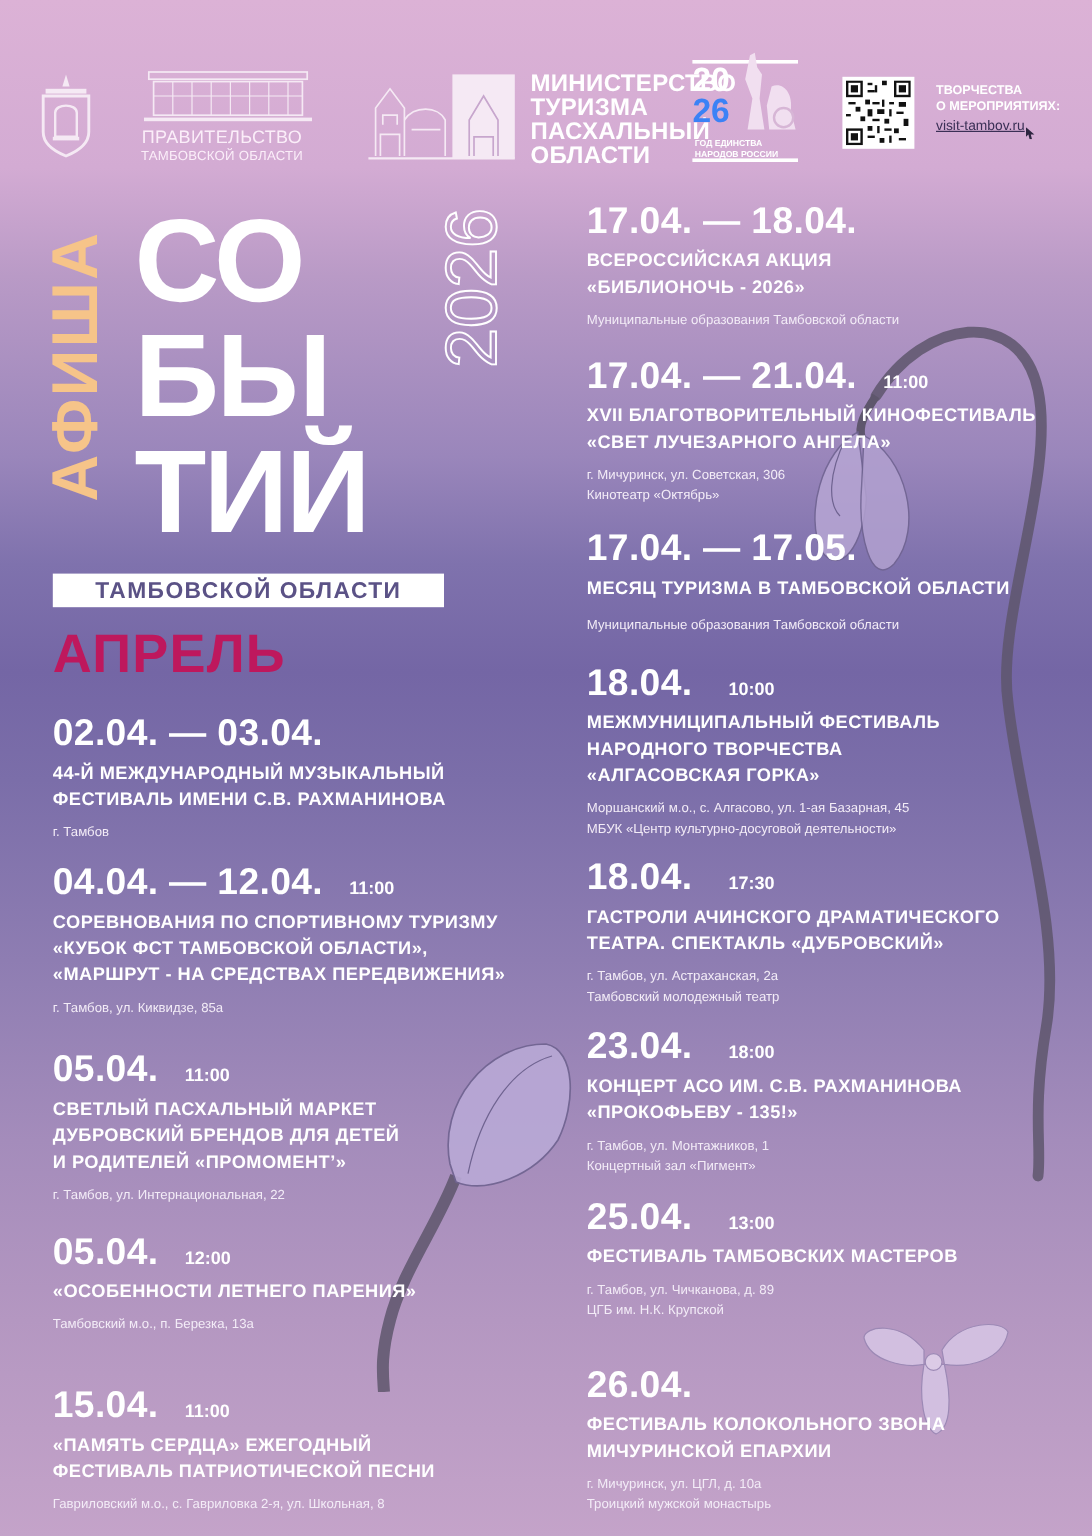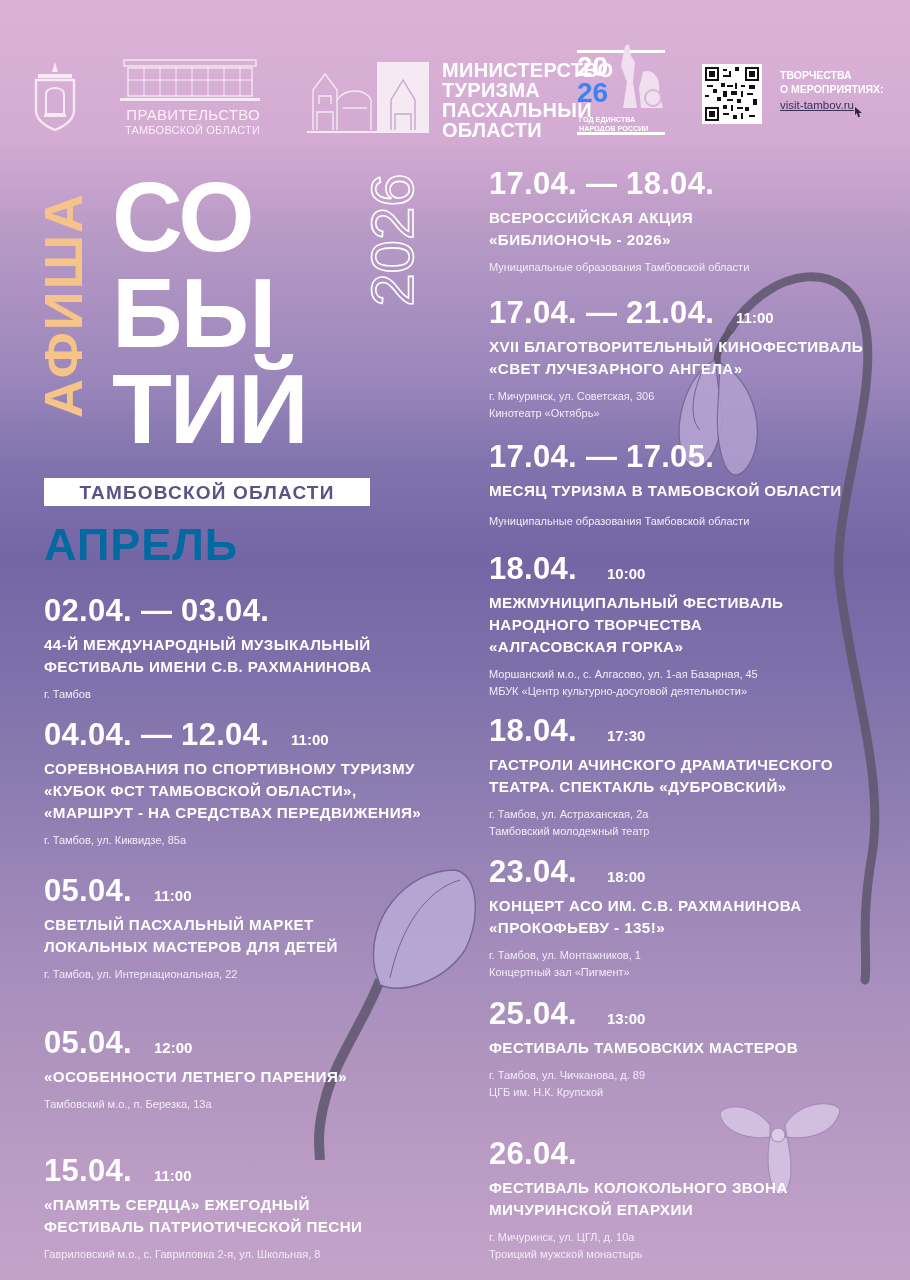--- a/index.html
+++ b/index.html
@@ -11,21 +11,21 @@
     background: linear-gradient(180deg,
       #dcb2d6 0px, #d3abd3 140px, #b99ac6 230px,
       #9a86bb 380px, #7f72ad 470px, #7466a5 560px,
       #7b6ea9 650px, #8e7db2 800px, #a48cbb 950px,
       #b497c1 1100px, #c4a3c9 1280px);
   }
   .abs { position: absolute; }
 
   
   .logo-svg { position: absolute; }
-  .gov-text { position: absolute; left: 110px; top: 106px; width: 150px; text-align: right; color: #fbeef9; }
+  .gov-text { position: absolute; left: 110px; top: 106px; width: 150px; text-align: center; color: #fbeef9; }
   .gov-text .l1 { font-size: 15px; letter-spacing: 0.3px; }
   .gov-text .l2 { font-size: 11px; letter-spacing: 0.2px; margin-top: 1px; }
   .ministry { position: absolute; left: 442px; top: 60px; font-weight: bold; font-size: 20px; line-height: 20px; letter-spacing: 0.3px; color: #ffffff; }
   .year-logo { position: absolute; left: 577px; top: 42px; width: 92px; height: 96px; text-align: right; }
   .year-caption { position: absolute; left: 579px; top: 115px; font-size: 7.2px; font-weight: bold; line-height: 9px; color: #fff; }
   .qr { position: absolute; left: 702px; top: 64px; width: 60px; height: 60px; background: #fff; padding: 3px; }
   .more { position: absolute; left: 780px; top: 68px; font-size: 10.5px; font-weight: bold; line-height: 14px; color: #fff; }
   .more .link { font-weight: normal; font-size: 11.5px; color: #3a2f55; text-decoration: underline; margin-top: 2px; display: inline-block; }
 
   
@@ -40,21 +40,21 @@
     position: absolute; left: 370px; top: 325px;
     transform-origin: 0 0; transform: rotate(-90deg);
     font-size: 60px; font-weight: normal; color: transparent;
     -webkit-text-stroke: 1.6px #ffffff; width: 170px; text-align: center; line-height: 46px;
   }
   .region-box {
     position: absolute; left: 44px; top: 478px; width: 326px; height: 28px;
     background: #ffffff; color: #5b5286; font-weight: bold; font-size: 19px; letter-spacing: 1.2px;
     text-align: center; line-height: 29px;
   }
-  .month { position: absolute; left: 44px; top: 520px; font-size: 45px; font-weight: bold; color: #0369a1; letter-spacing: 1px; line-height: 50px; }
+  .month { position: absolute; left: 44px; top: 520px; font-size: 45px; font-weight: bold; color: #be185d; letter-spacing: 1px; line-height: 50px; }
 
   
   .event { position: absolute; }
   .date-row { display: flex; align-items: baseline; white-space: nowrap; }
   .date { font-size: 31px; font-weight: bold; letter-spacing: 0.3px; line-height: 34px; }
   .time { font-size: 15px; font-weight: bold; margin-left: 22px; }
   .title { font-size: 15.2px; font-weight: bold; line-height: 22px; letter-spacing: 0.4px; margin-top: 6px; white-space: nowrap; }
   .place { font-size: 11px; line-height: 17px; margin-top: 8px; color: #f3ecf7; white-space: nowrap; }
 
   .flower { position: absolute; pointer-events: none; }
@@ -232,21 +232,22 @@
     </div>
 </div>
 
 <div class="event" style="left:44px;top:874px">
   <div class="date-row">
       <span class="date">05.04.</span>
       <span class="time">11:00</span>
     </div>
   <div class="title">
     <div>СВЕТЛЫЙ ПАСХАЛЬНЫЙ МАРКЕТ</div>
-    <div>ЛОКАЛЬНЫХ МАСТЕРОВ ДЛЯ ДЕТЕЙ</div>
+    <div>ДУБРОВСКИЙ БРЕНДОВ ДЛЯ ДЕТЕЙ</div>
+    <div>И РОДИТЕЛЕЙ «ПРОМОМЕНТ’»</div>
   </div>
   <div class="place">
       <div>г. Тамбов, ул. Интернациональная, 22</div>
     </div>
 </div>
 
 <div class="event" style="left:44px;top:1026px">
   <div class="date-row">
       <span class="date">05.04.</span>
       <span class="time">12:00</span>

